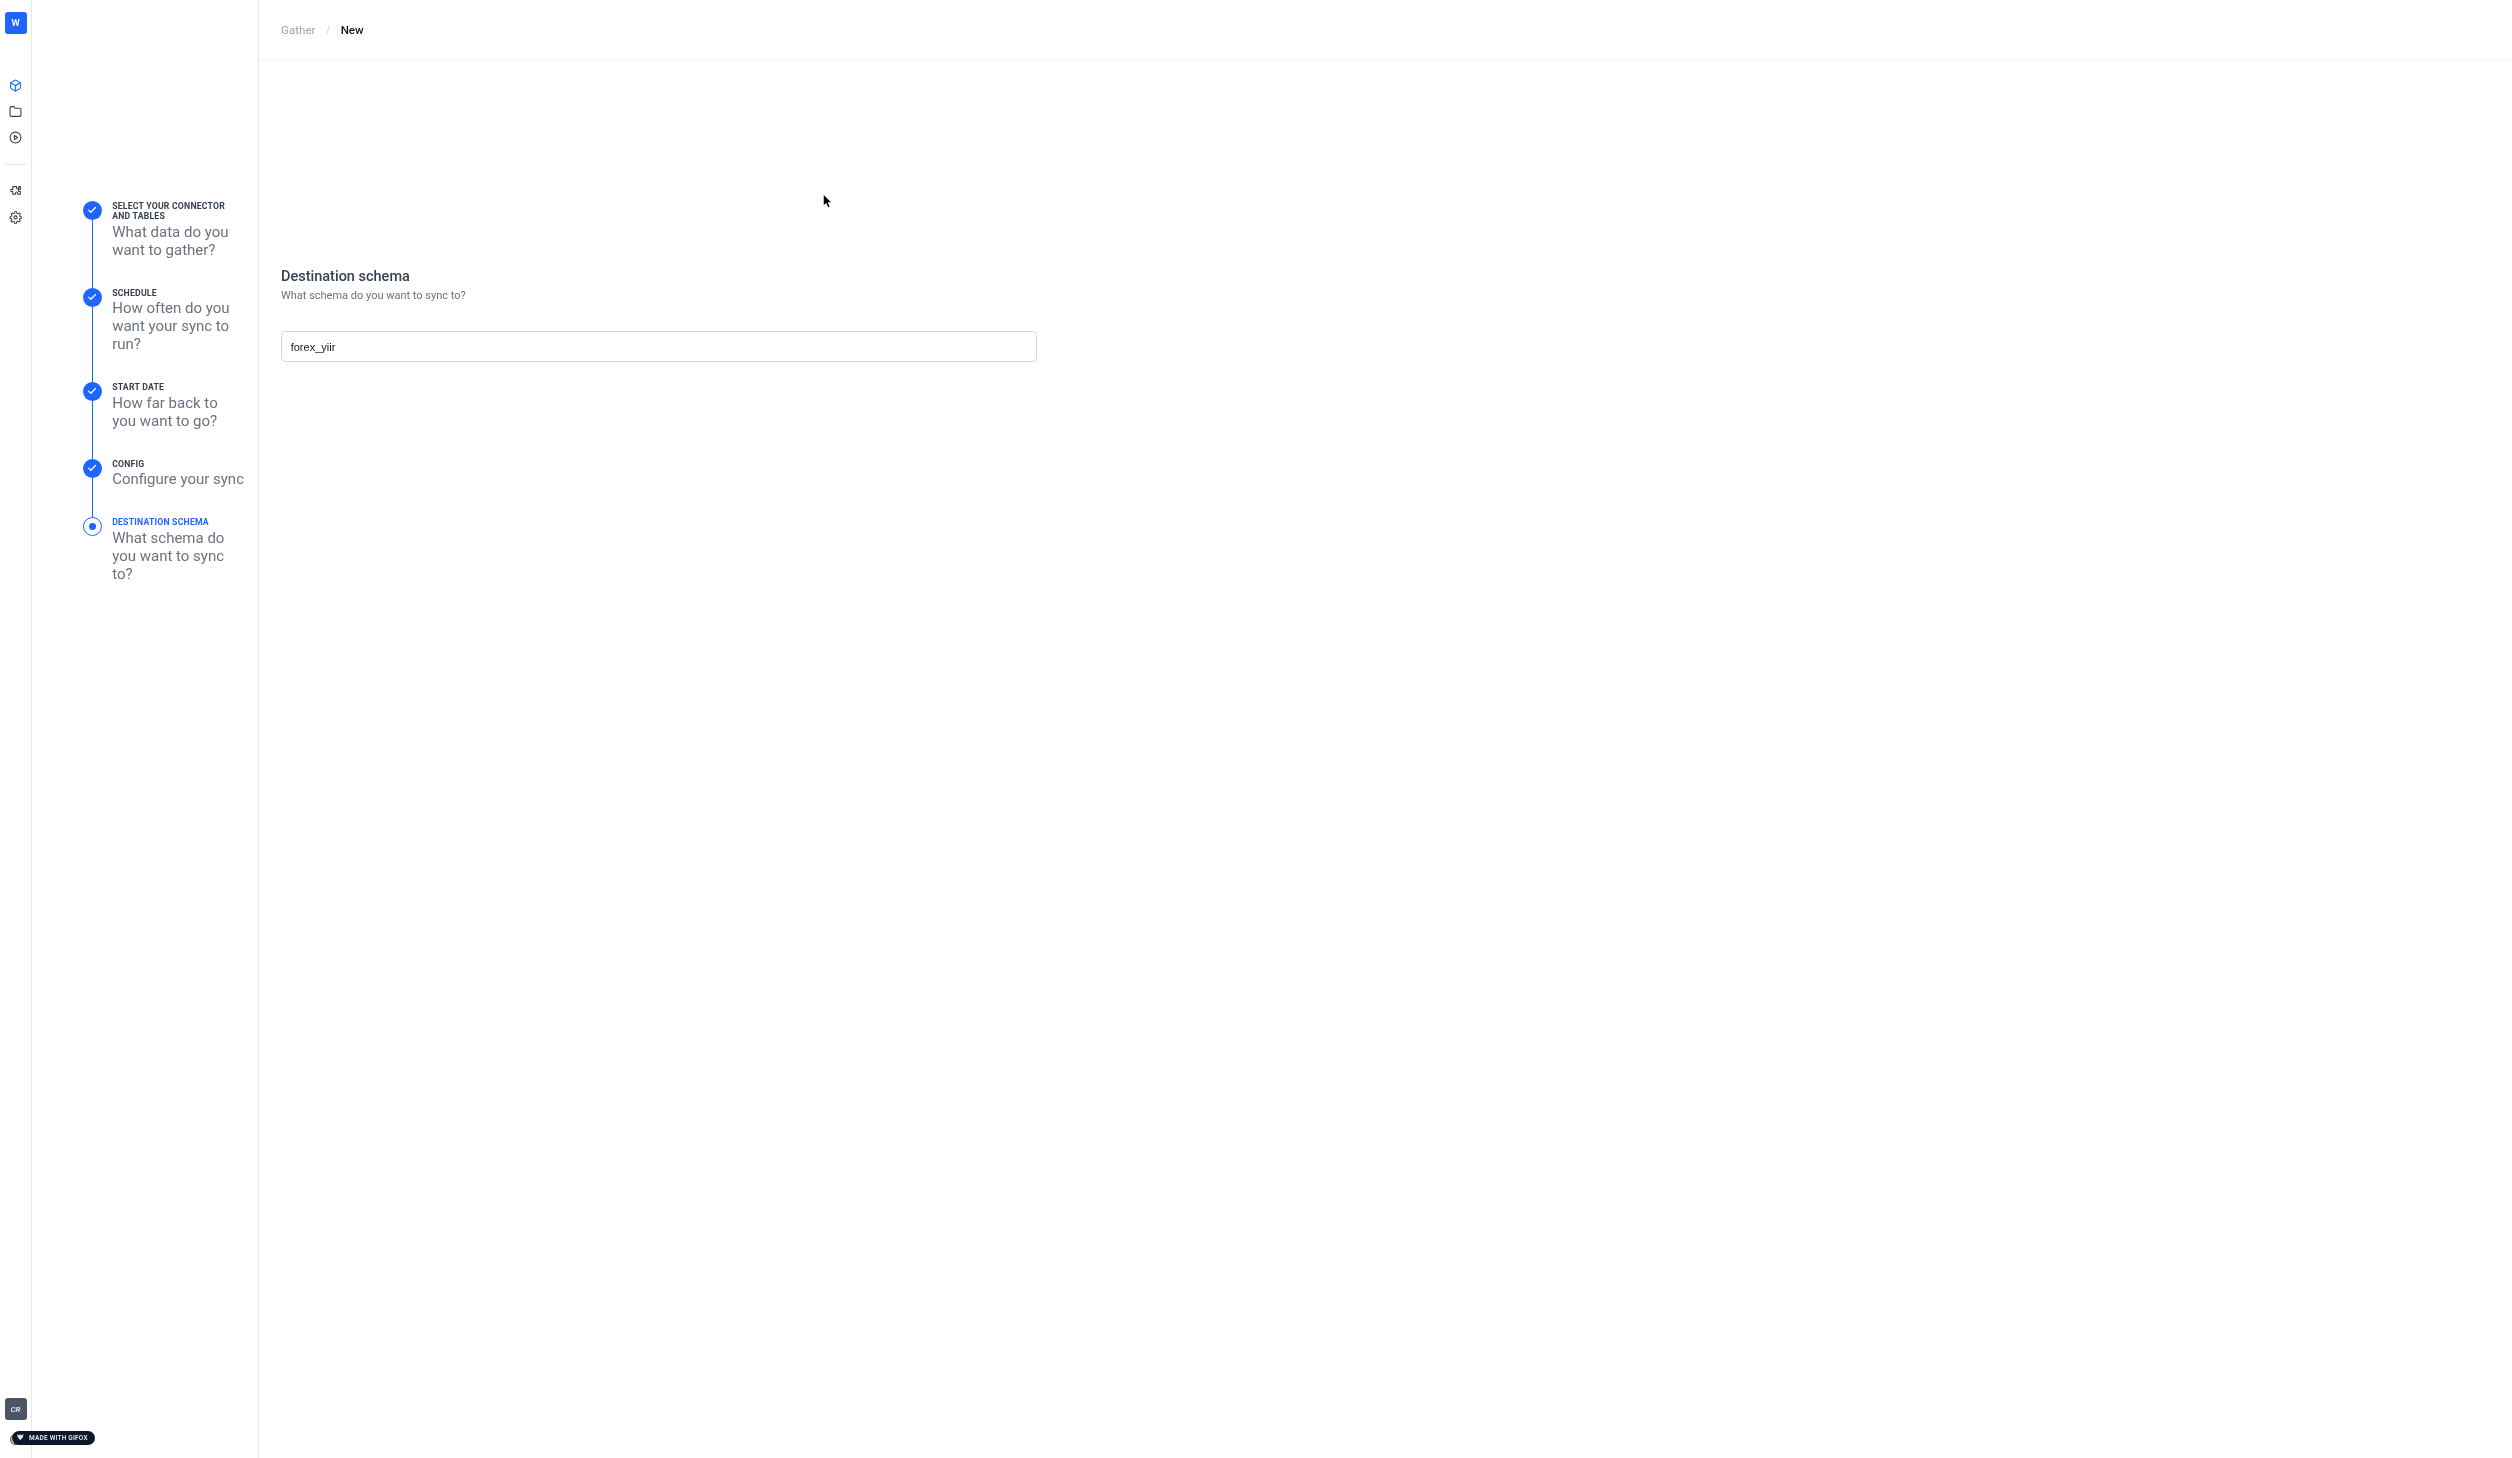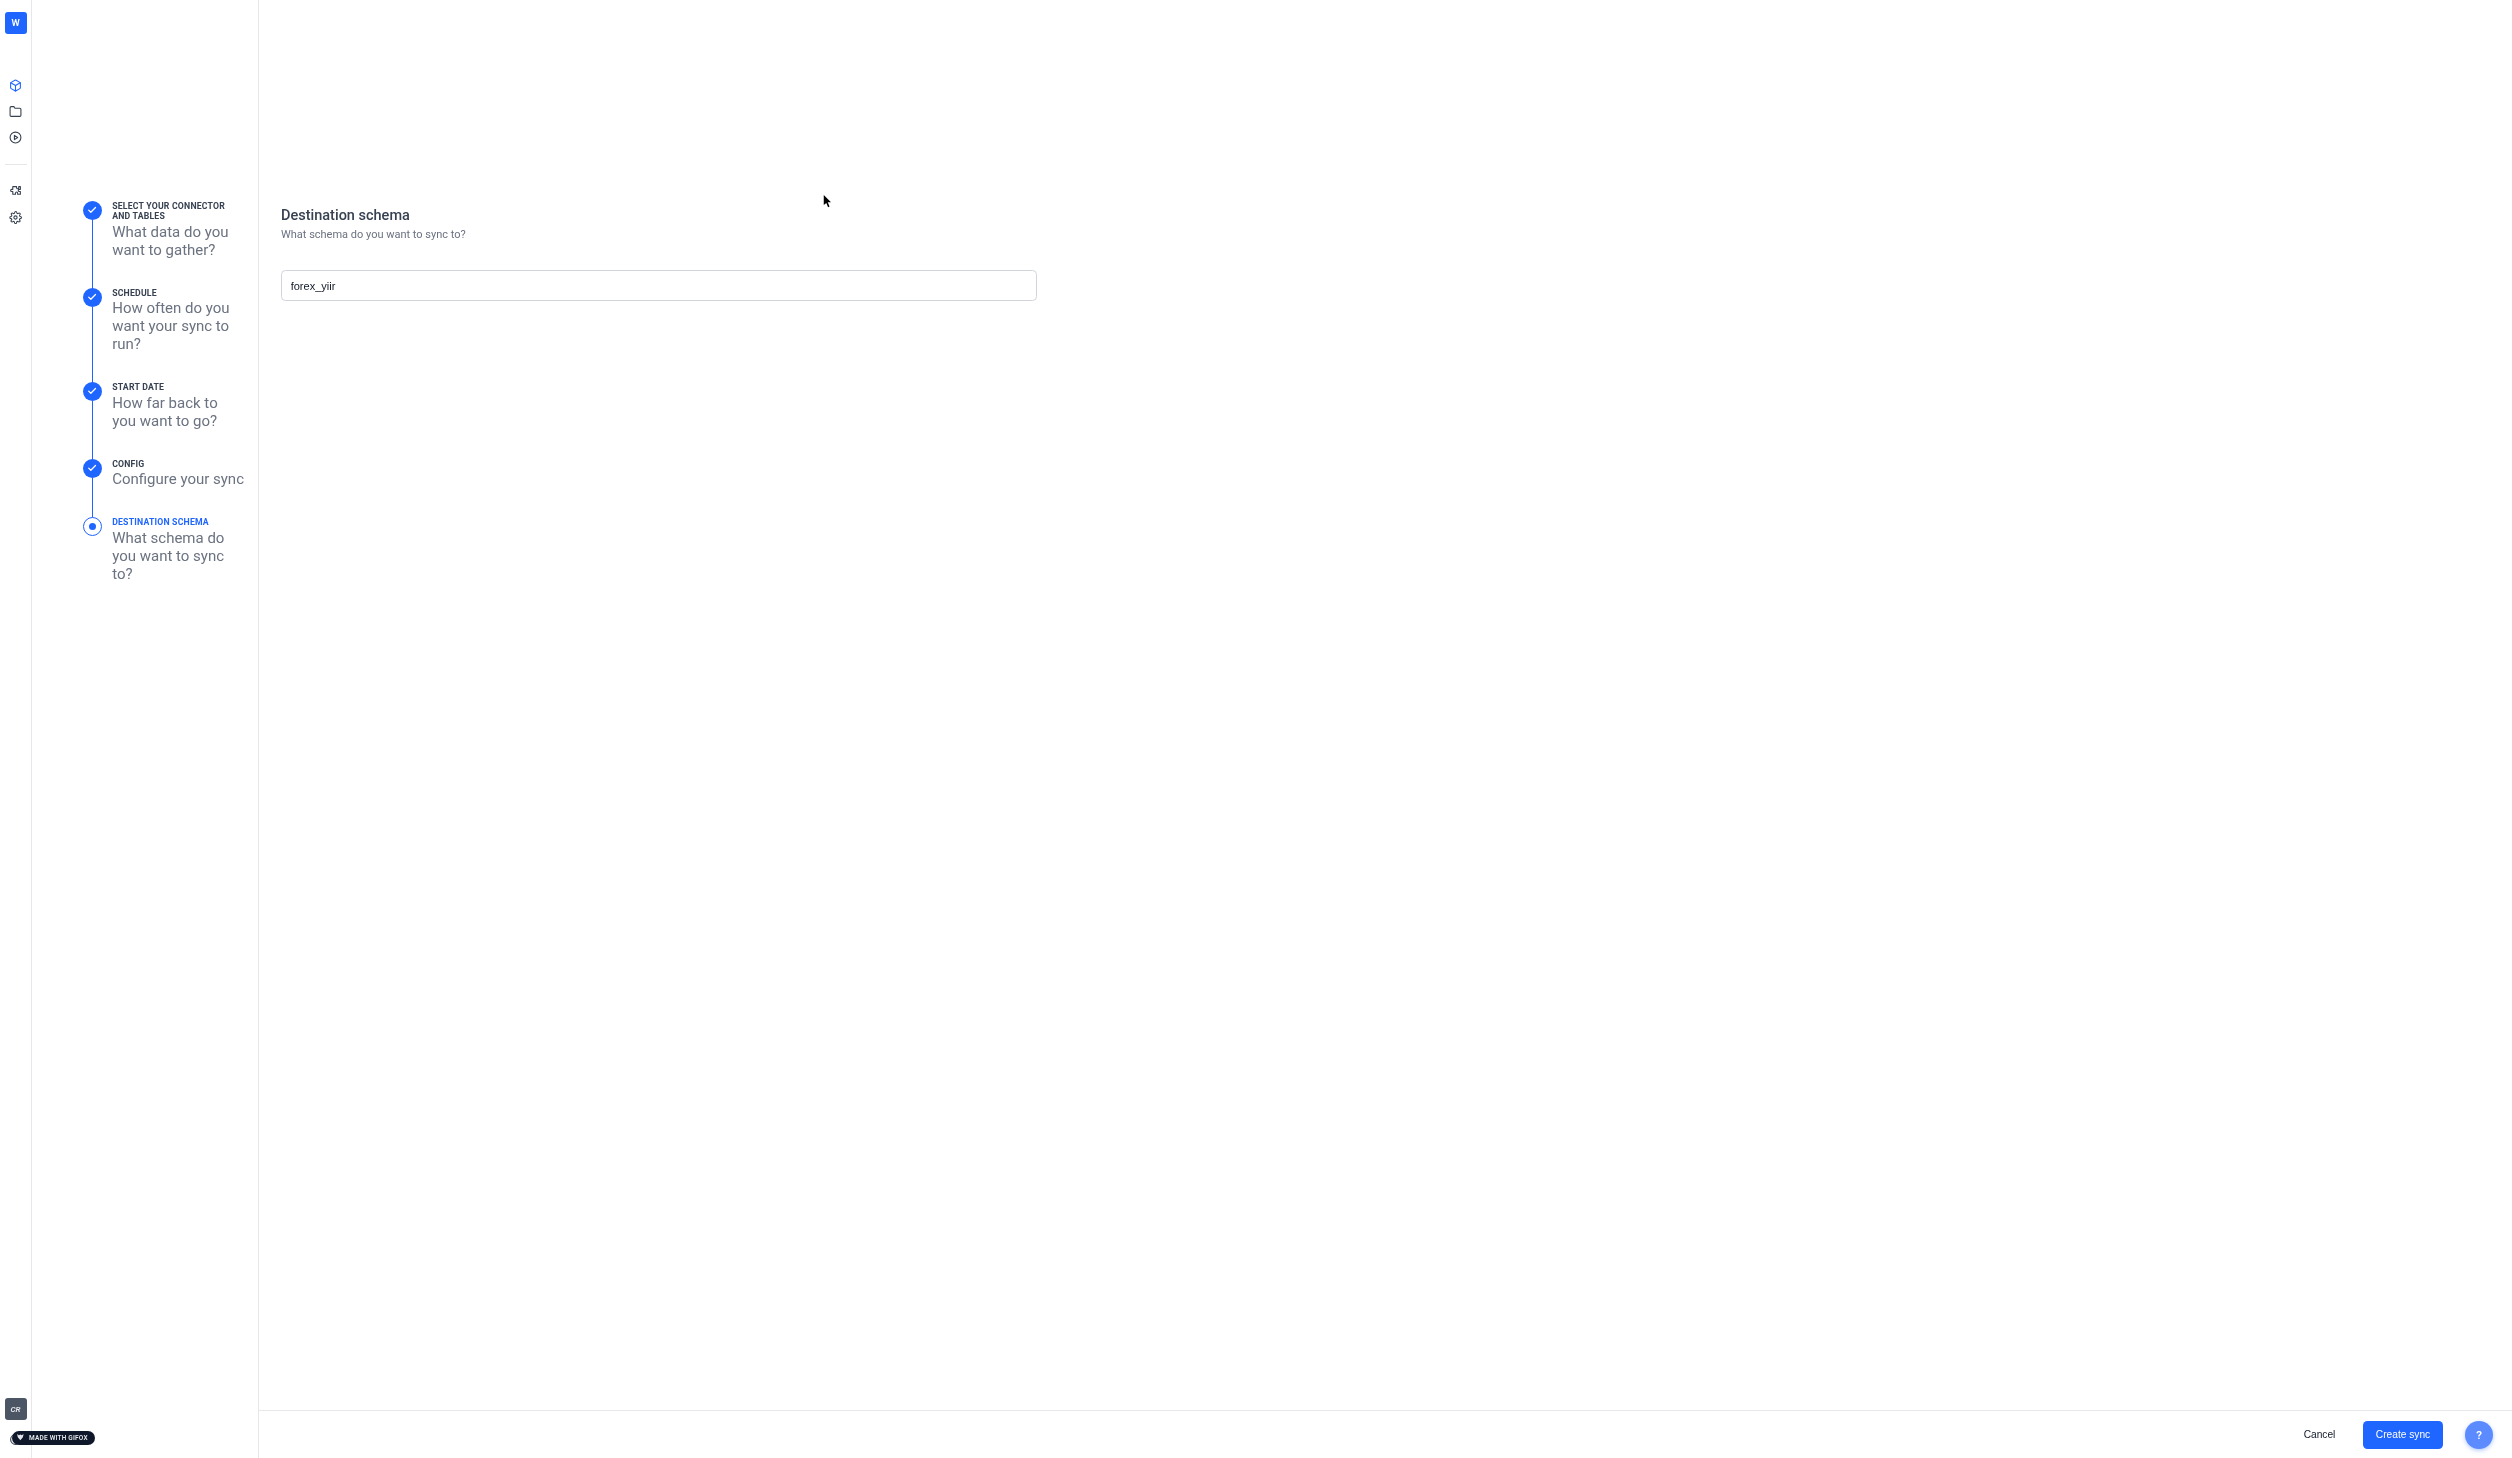--- a/index.html
+++ b/index.html
@@ -175,36 +175,36 @@
 
         <div class="step-text">
           <div class="step-title">DESTINATION SCHEMA</div>
           <div class="step-sub">What schema do you want to sync to?</div>
         </div>
       </div>
     </div>
   </div>
 
   <div class="main" style="position:relative;">
+    <div class="breadcrumb-bar">
+      <div class="breadcrumb">
+        <span class="crumb-muted">Gather</span>
+        <span class="crumb-sep">/</span>
+        <span class="crumb-active">New</span>
+      </div>
+    </div>
 
     <div class="content">
       <div class="form-section">
         <div class="section-title">Destination schema</div>
         <div class="section-sub">What schema do you want to sync to?</div>
         <input class="text-input" type="text" value="forex_yiir" style="">
       </div>
     </div>
 
-    <div class="footer">
-      <button class="btn btn-ghost">Cancel</button>
-      <button class="btn btn-primary">Create sync</button>
-      <div class="help-fab">
-        <span>?</span>
-      </div>
-    </div>
 
     <div class="cursor">
       <svg viewBox="0 0 12 18">
           <path d="M0 0 L0 14 L3.5 11 L6 17 L8 16 L5.5 10 L10 10 Z" fill="#000"></path>
         </svg>
     </div>
   </div>
 
 </div>
 

